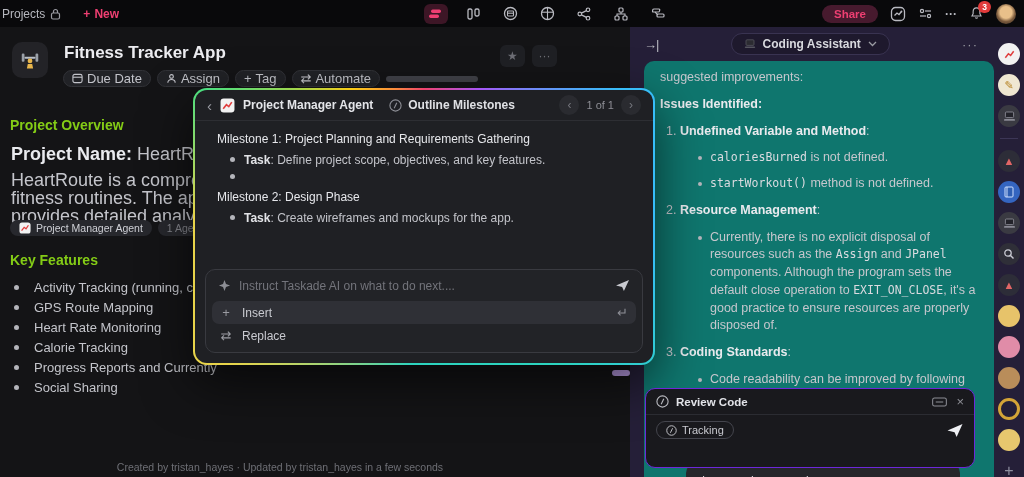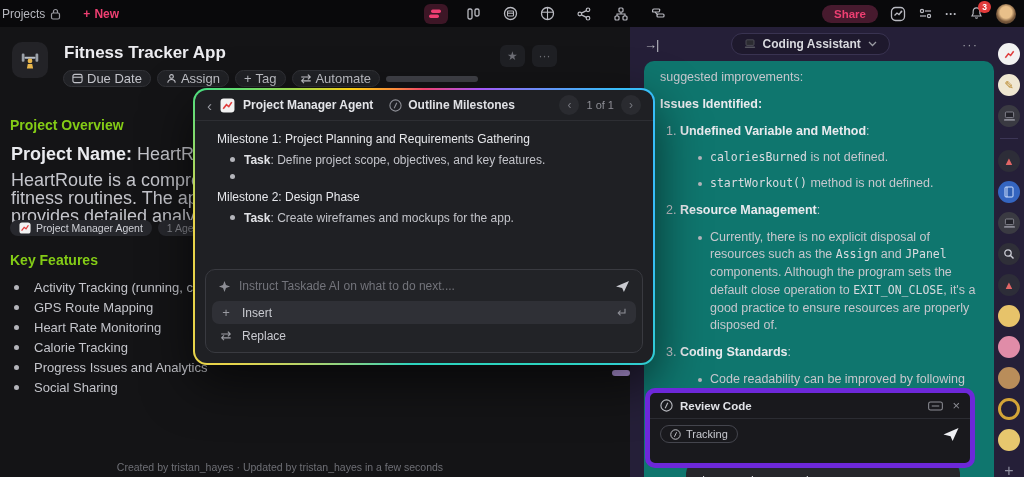--- a/index.html
+++ b/index.html
@@ -64,21 +64,21 @@
   .pager{margin-left:auto;display:flex;align-items:center;gap:7px;color:#8d8e95;font-size:11px}
   .pager .pbtn{width:20px;height:20px;border-radius:50%;background:#2a2b30;color:#75767d;
     display:flex;align-items:center;justify-content:center;font-size:12px}
   .m-body{flex:1;padding:9px 14px 0 22px;overflow:hidden}
   .ms-h{font-size:12px;font-weight:normal;color:#e6e7eb;margin:2px 0 7px}
   .ms-li{display:flex;gap:9px;align-items:baseline;margin:0 0 9px 13px;font-size:12px;color:#c3c4ca}
   .ms-li b{color:#e2e3e7}
   .ms-li .dot{position:relative;top:-2px}
   .m-foot{flex:0 0 auto;margin:4px 10px 10px;border:1px solid #393a40;background:#222327;
     border-radius:10px;padding:5px 6px}
-  .ai-row{display:flex;align-items:center;gap:8px;padding:4px 6px 8px}
+  .ai-row{display:flex;gap:8px;padding:4px 6px 8px}
   .ai-row input{flex:1;background:transparent;border:none;outline:none;color:#d0d1d6;font-size:12px;
     font-family:"Liberation Sans",sans-serif}
   .ai-row input::placeholder{color:#73747b}
   .opt{display:flex;align-items:center;gap:10px;padding:4px 8px;border-radius:7px;
     font-size:12px;color:#c9cad0}
   .opt.hl{background:#2f3036}
   .opt .right{margin-left:auto;color:#8d8e95;font-size:13px}
   .opt .oicon{color:#9a9ba2;font-size:13px;width:12px;text-align:center}
 
   
@@ -100,21 +100,21 @@
     padding:12px 14px;line-height:1.35}
   .rail{position:absolute;left:364px;top:0;width:30px;height:450px;display:flex;flex-direction:column;
     align-items:center;padding-top:16px;gap:9px}
   .av{width:22px;height:22px;border-radius:50%;display:flex;align-items:center;justify-content:center;
     font-size:11px;flex:0 0 auto}
   .rail-div{width:18px;height:1px;background:#3c3656;flex:0 0 auto;margin:2px 0}
   .add-agent{color:#8f90a0;font-size:16px;margin-top:2px}
 
   
   .popup{position:absolute;left:645px;top:388px;width:330px;height:80px;background:#19191d;
-    border:5px solid #6d28d9;border-radius:10px;z-index:45;display:flex;flex-direction:column}
+    border:1px solid #6d28d9;border-radius:10px;z-index:45;display:flex;flex-direction:column}
   .pp-head{height:26px;display:flex;align-items:center;gap:7px;padding:0 10px;border-bottom:1px solid #2b2c32}
   .pp-title{font-size:11.5px;font-weight:bold;color:#e2e3e8}
   .pp-icons{margin-left:auto;display:flex;align-items:center;gap:9px;color:#8d8e95}
   .pp-body{flex:1;display:flex;flex-direction:column;padding:6px 10px 7px;gap:5px}
   .pp-body input{background:transparent;border:none;outline:none;color:#cfcfd5;font-size:11.5px;
     font-family:"Liberation Sans",sans-serif}
   .pp-body input::placeholder{color:#76777e}
   .pp-row{display:flex;align-items:center}
   .cmd-pill{display:flex;align-items:center;gap:5px;border:1px solid #44454d;border-radius:11px;
     padding:2px 9px;font-size:11px;color:#c9cad0}
@@ -299,21 +299,21 @@
   <div class="feat" style="top:293px">
       <span class="dot"></span>
       <span>Heart Rate Monitoring</span>
     </div>
   <div class="feat" style="top:313px">
       <span class="dot"></span>
       <span>Calorie Tracking</span>
     </div>
   <div class="feat" style="top:333px">
       <span class="dot"></span>
-      <span>Progress Issues and Analytics</span>
+      <span>Progress Reports and Currently</span>
     </div>
   <div class="feat" style="top:353px">
       <span class="dot"></span>
       <span>Social Sharing</span>
     </div>
 
   <div class="doc-footer">Created by tristan_hayes · Updated by tristan_hayes in a few seconds</div>
 </div>
 
 <div class="rpanel">

